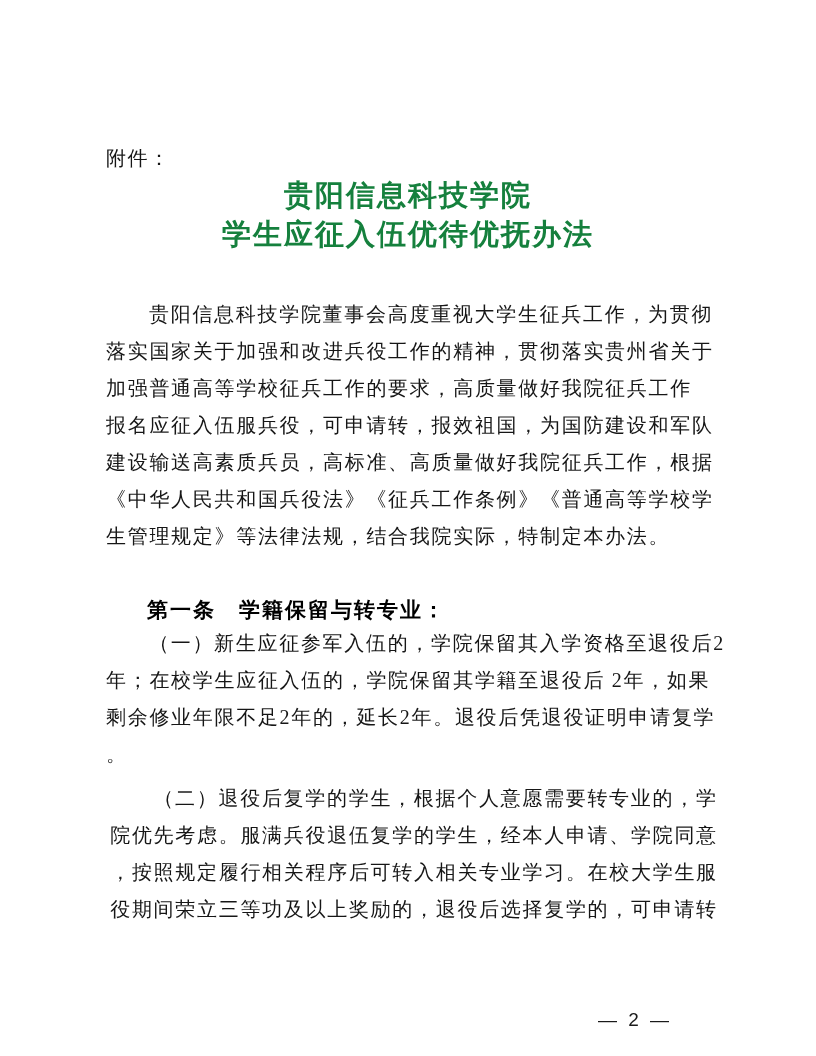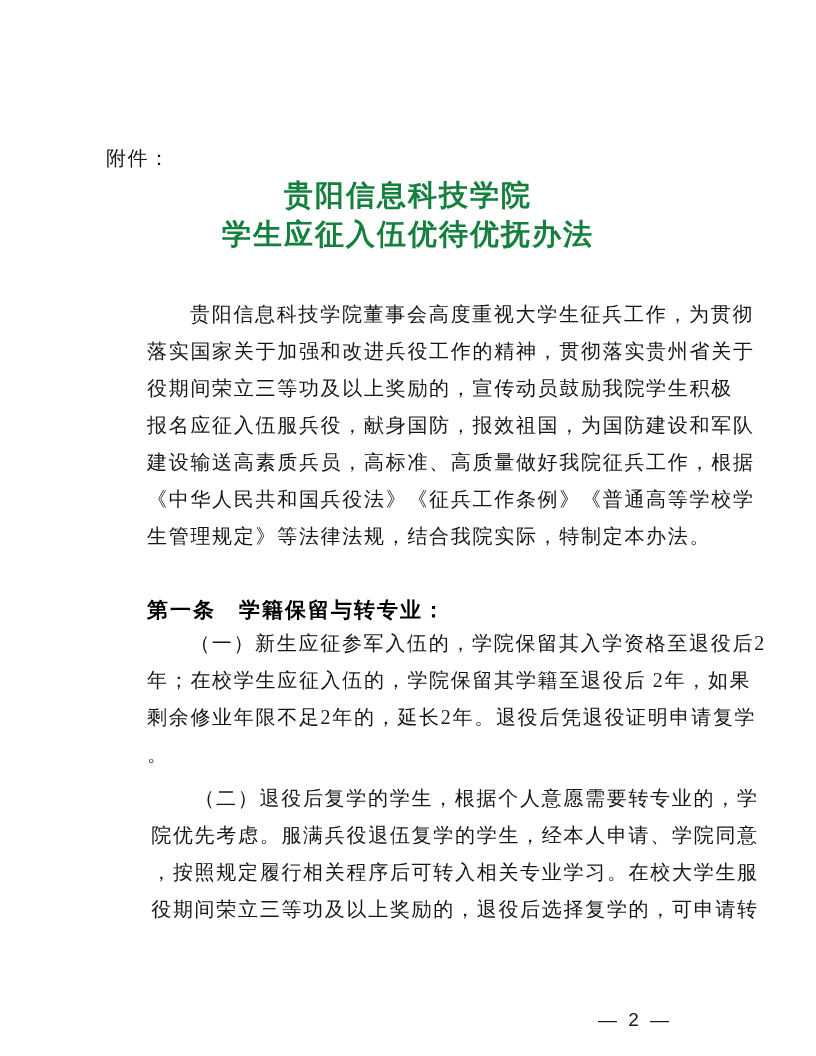--- a/index.html
+++ b/index.html
@@ -34,21 +34,20 @@
     font-weight: 700;
     font-size: 29px;
     line-height: 39px;
     letter-spacing: 2px;
     color: #15803d;
   }
   .para {
     position: absolute;
     left: 106px;
     width: 616px;
-    margin-left: 41px;
   }
   .p1 { top: 296px; }
   .pa { top: 625px; }
   .pb { top: 780px; text-align: center; }
   .doc-line {
     height: 37px;
     line-height: 37px;
     font-size: 20px;
     letter-spacing: 1.7px;
     white-space: pre;
@@ -88,22 +87,22 @@
   <div class="attachment">附件：</div>
 
   <div class="doc-title">
     <div>贵阳信息科技学院</div>
     <div>学生应征入伍优待优抚办法</div>
   </div>
 
   <div class="para p1">
     <div class="doc-line indent">贵阳信息科技学院董事会高度重视大学生征兵工作，为贯彻</div>
     <div class="doc-line">落实国家关于加强和改进兵役工作的精神，贯彻落实贵州省关于</div>
-    <div class="doc-line">役期间荣立三等功及以上奖励的，宣传动员鼓励我院学生积极</div>
-    <div class="doc-line">报名应征入伍服兵役，献身国防，报效祖国，为国防建设和军队</div>
+    <div class="doc-line">加强普通高等学校征兵工作的要求，高质量做好我院征兵工作</div>
+    <div class="doc-line">报名应征入伍服兵役，可申请转，报效祖国，为国防建设和军队</div>
     <div class="doc-line">建设输送高素质兵员，高标准、高质量做好我院征兵工作，根据</div>
     <div class="doc-line">《中华人民共和国兵役法》《征兵工作条例》《普通高等学校学</div>
     <div class="doc-line">生管理规定》等法律法规，结合我院实际，特制定本办法。</div>
   </div>
 
   <div class="section-heading">第一条　学籍保留与转专业：</div>
 
   <div class="para pa">
     <div class="doc-line indent">（一）新生应征参军入伍的，学院保留其入学资格至退役后2</div>
     <div class="doc-line">年；在校学生应征入伍的，学院保留其学籍至退役后 2年，如果</div>

